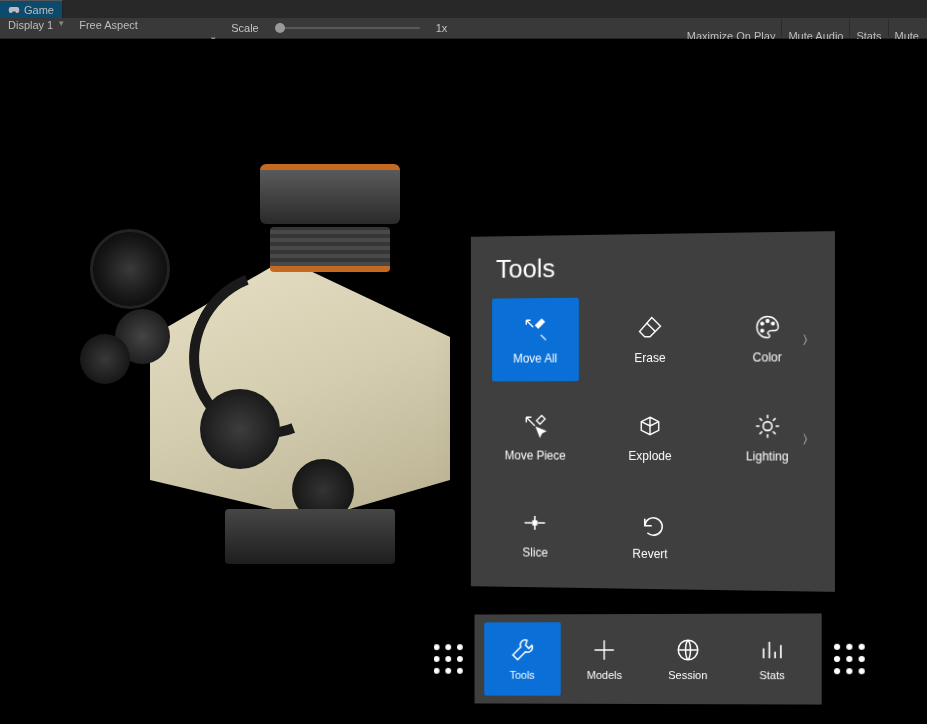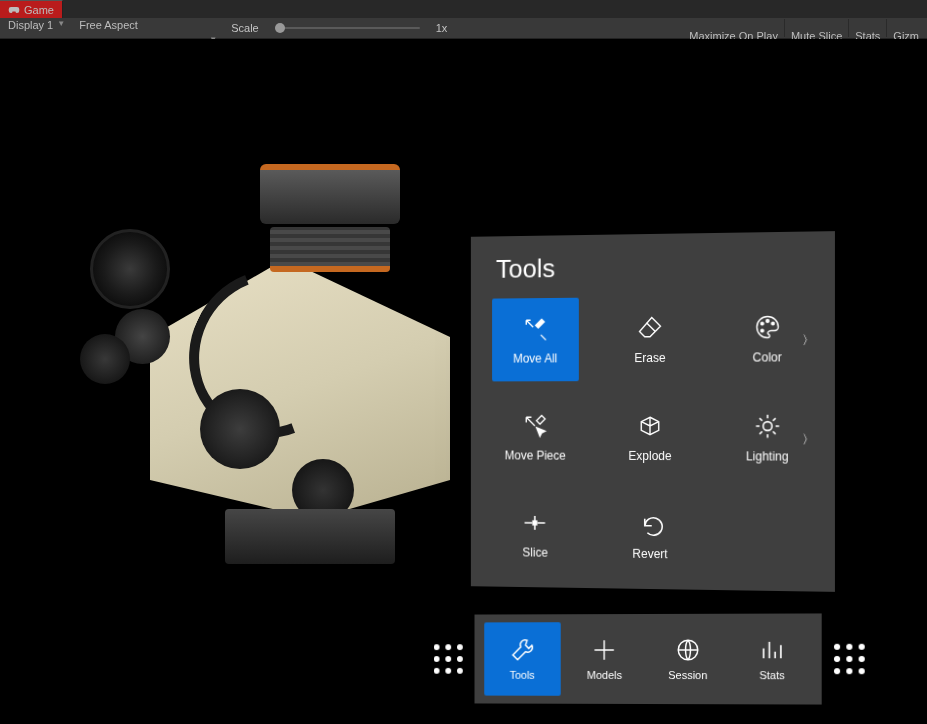--- a/index.html
+++ b/index.html
@@ -21,21 +21,21 @@
     .tab-row {
       display: flex;
       height: 18px;
       background: #282828;
     }
     .tab {
       display: flex;
       align-items: center;
       gap: 4px;
       padding: 6px 8px;
-      background: #b91c1c;
+      background: #0c4a6e;
       border-top: 1px solid #555;
       border-right: 1px solid #232323;
       font-size: 11px;
       color: #bdbdbd;
     }
     .tab .gamepad-icon {
       width: 12px;
       height: 8px;
       display: inline-block;
     }
@@ -261,23 +261,23 @@
     </div>
     <div class="scale-block">
       <span>Scale</span>
       <div class="slider-track">
         <div class="slider-thumb"></div>
       </div>
       <span>1x</span>
     </div>
     <div class="right-buttons">
       <div class="tbtn">Maximize On Play</div>
-      <div class="tbtn">Mute Slice</div>
+      <div class="tbtn">Mute Audio</div>
       <div class="tbtn">Stats</div>
-      <div class="tbtn">Gizm</div>
+      <div class="tbtn">Mute</div>
     </div>
   </div>
 </div>
 
 <div class="viewport">
 
   <div class="engine">
     <div class="eng-part eng-body"></div>
     <div class="eng-part eng-hose"></div>
     <div class="eng-part eng-top-cover"></div>

